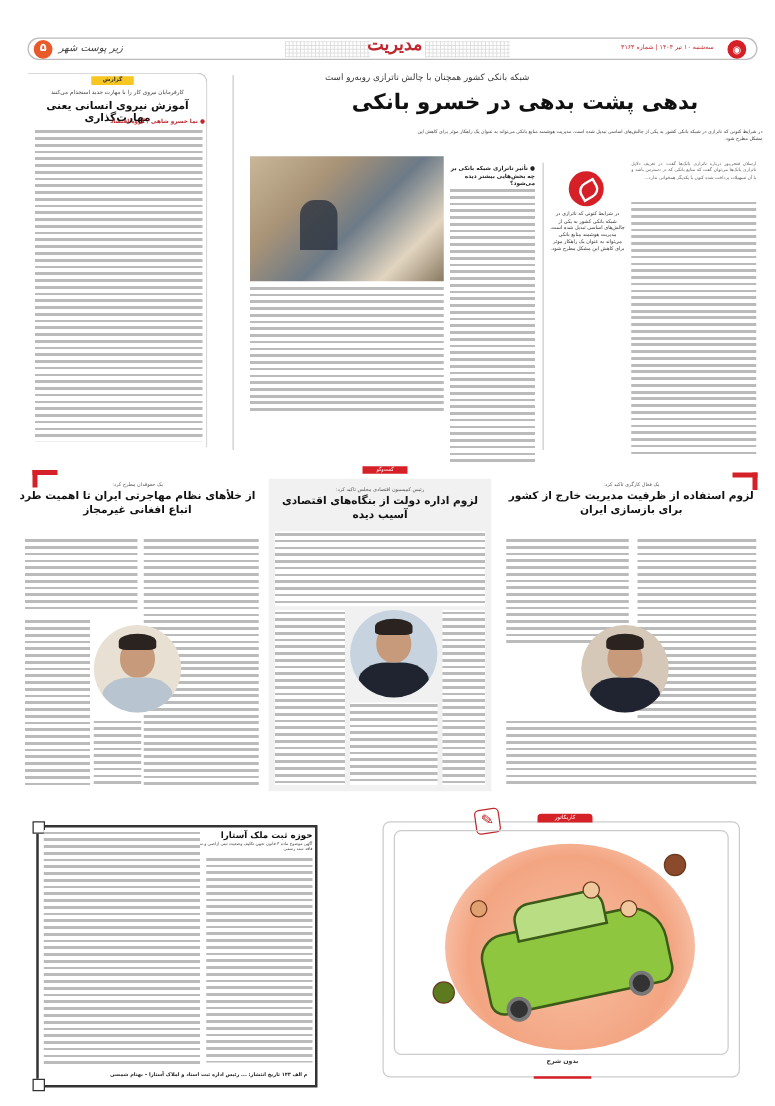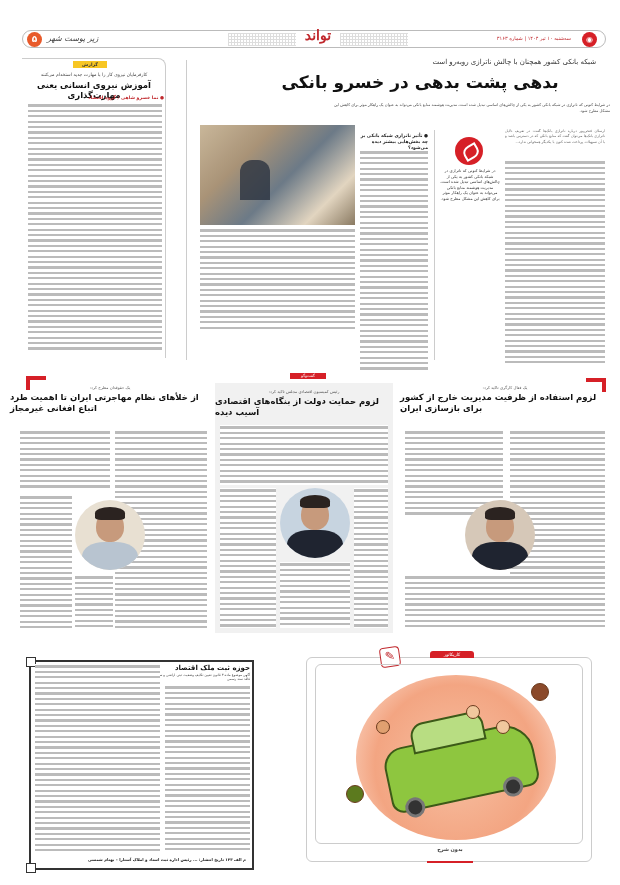--- a/index.html
+++ b/index.html
@@ -17,21 +17,21 @@
     background-size: 3px 3px; }
   .hdr-grid.l { left: 205px; } .hdr-grid.r { left: 317px; }
   .hdr-page-badge { position: absolute; left: 4px; top: 1px; width: 15px; height: 15px; border-radius: 50%;
     background: #e85a2a; color: #fff; font-size: 9px; text-align: center; line-height: 15px; font-weight: bold; }
   .hdr-section { position: absolute; left: 24px; top: 3px; font-size: 8px; color: #444; font-family: "DejaVu Serif", serif; font-style: italic; }
 
   .txt { font-size: 3.6px; line-height: 5.4px; color: #555; text-align: justify; }
   .lines { background-image: repeating-linear-gradient(#fff 0 1.4px, #bbb 1.4px 3.6px, #fff 3.6px 5.4px); }
 
   
-  .kicker-top { position: absolute; top: 58px; left: 276px; width: 320px; text-align: right; font-size: 7px; color: #333; }
+  .kicker-top { position: absolute; top: 58px; left: 260px; width: 320px; text-align: left; font-size: 7px; color: #333; }
   .headline-top { position: absolute; top: 72px; left: 260px; width: 320px; text-align: center; font-size: 17px; font-weight: bold; color: #111; }
   .lead-top { position: absolute; top: 102px; left: 330px; width: 280px; font-size: 3.8px; line-height: 6px; color: #444; }
   .photo-main { position: absolute; top: 125px; left: 200px; width: 155px; height: 100px;
     background: linear-gradient(135deg,#c9b79a 0%,#a99377 30%,#6c7a87 55%,#e2d5c0 80%,#8a7a62 100%); }
   .photo-main::after { content: ""; position: absolute; left: 40px; top: 35px; width: 30px; height: 40px; border-radius: 12px 12px 0 0; background: #2c3340; opacity: .8; }
   .subhead-q { position: absolute; top: 133px; left: 360px; width: 68px; font-size: 4.6px; font-weight: bold; line-height: 6px; color: #222; }
   .body-col { position: absolute; }
   .red-circle { position: absolute; top: 137px; left: 455px; width: 28px; height: 28px; border-radius: 50%; background: #d62027; }
   .red-circle::after { content: ""; position: absolute; left: 8px; top: 8px; width: 12px; height: 10px; border: 2px solid #fff; border-radius: 50% 0; transform: rotate(-30deg); }
   .pull-quote { position: absolute; top: 168px; left: 440px; width: 60px; font-size: 4px; line-height: 5.6px; text-align: center; color: #333; }
@@ -42,21 +42,21 @@
   .report-tag { position: absolute; top: 61px; left: 73px; width: 34px; height: 7px; background: #f7c623; font-size: 4.5px; text-align: center; line-height: 7px; font-weight: bold; color: #333; }
   .report-kicker { position: absolute; top: 72px; left: 24px; width: 140px; text-align: center; font-size: 4.6px; color: #444; }
   .report-title { position: absolute; top: 80px; left: 24px; width: 140px; text-align: center; font-size: 8.5px; font-weight: bold; color: #111; }
   .report-author { position: absolute; top: 95px; left: 24px; width: 140px; text-align: right; font-size: 4.6px; color: #c0282d; font-weight: bold; }
 
   
   .red-corner { position: absolute; width: 20px; height: 14px; border-top: 4px solid #d62027; }
   .red-corner.r { right: 14px; top: 378px; border-right: 4px solid #d62027; }
   .red-corner.l { left: 26px; top: 376px; border-left: 4px solid #d62027; }
   .story-kicker { position: absolute; font-size: 4px; color: #555; text-align: center; }
-  .story-title { position: absolute; font-size: 8.5px; font-weight: bold; color: #111; text-align: left; line-height: 11px; }
+  .story-title { position: absolute; font-size: 8.5px; font-weight: bold; color: #111; text-align: center; line-height: 11px; }
   .interview-tag { position: absolute; top: 373px; left: 290px; width: 36px; height: 6px; background: #d62027; color: #fff; font-size: 4px; text-align: center; line-height: 6px; }
   .gray-panel { position: absolute; top: 383px; left: 215px; width: 178px; height: 250px; background: #f1f1f1; }
   .portrait { position: absolute; border-radius: 50%; overflow: hidden; }
   .portrait .face { position: absolute; left: 30%; top: 15%; width: 40%; height: 45%; border-radius: 50% 50% 45% 45%; background: #c79a7c; }
   .portrait .hair { position: absolute; left: 28%; top: 10%; width: 44%; height: 18%; border-radius: 50% 50% 20% 20%; background: #2b2320; }
   .portrait .suit { position: absolute; left: 10%; top: 60%; width: 80%; height: 50%; border-radius: 40% 40% 0 0; background: #1f2430; }
 
   
   .notice-box { position: absolute; top: 660px; left: 29px; width: 225px; height: 210px; border: 2px solid #333; }
   .notice-box::before { content: ""; position: absolute; top: -5px; left: -5px; width: 8px; height: 8px; border: 1px solid #333; background: #fff; }
@@ -80,21 +80,21 @@
   .cartoon-caption { position: absolute; top: 846px; left: 420px; width: 60px; text-align: center; font-size: 5px; font-weight: bold; color: #333; }
   .cartoon-redbar { position: absolute; top: 861px; left: 427px; width: 46px; height: 2px; background: #d62027; }
 </style>
 </head>
 <body>
 
 <div class="header">
   <div class="hdr-right-badge">◉</div>
   <div class="hdr-date">سه‌شنبه ۱۰ تیر ۱۴۰۴ | شماره ۳۱۶۳</div>
   <div class="hdr-grid l"></div>
-  <div class="hdr-logo">تواند</div>
+  <div class="hdr-logo">مدیریت</div>
   <div class="hdr-grid r"></div>
   <div class="hdr-section">زیر پوست شهر</div>
   <div class="hdr-page-badge">۵</div>
 </div>
 
 <div class="kicker-top">شبکه بانکی کشور همچنان با چالش ناترازی روبه‌رو است</div>
 <div class="headline-top">بدهی پشت بدهی در خسرو بانکی</div>
 <div class="lead-top">در شرایط کنونی که ناترازی در شبکه بانکی کشور به یکی از چالش‌های اساسی تبدیل شده است، مدیریت هوشمند منابع بانکی می‌تواند به عنوان یک راهکار موثر برای کاهش این مشکل مطرح شود.</div>
 
 <div class="photo-main"></div>
@@ -124,21 +124,21 @@
 <div class="portrait" style="top:500px;left:465px;width:70px;height:70px;background:#d6c8b8;">
   <div class="suit"></div>
     <div class="face"></div>
     <div class="hair"></div>
 </div>
 <div class="body-col txt lines" style="top:575px;left:405px;width:200px;height:55px;"></div>
 
 <div class="gray-panel"></div>
 <div class="interview-tag">گفت‌وگو</div>
 <div class="story-kicker" style="top:389px;left:215px;width:178px;">رئیس کمیسیون اقتصادی مجلس تاکید کرد:</div>
-<div class="story-title" style="top:396px;left:215px;width:178px;">لزوم حمایت دولت از بنگاه‌های اقتصادی آسیب دیده</div>
+<div class="story-title" style="top:396px;left:215px;width:178px;">لزوم اداره دولت از بنگاه‌های اقتصادی آسیب دیده</div>
 <div class="body-col txt lines" style="top:425px;left:220px;width:168px;height:60px;"></div>
 <div class="portrait" style="top:488px;left:280px;width:70px;height:70px;background:#c7d4e0;">
   <div class="suit"></div>
     <div class="face"></div>
     <div class="hair"></div>
 </div>
 <div class="body-col txt lines" style="top:488px;left:220px;width:56px;height:140px;"></div>
 <div class="body-col txt lines" style="top:488px;left:354px;width:34px;height:140px;"></div>
 <div class="body-col txt lines" style="top:562px;left:280px;width:70px;height:66px;"></div>
 
@@ -149,21 +149,21 @@
 <div class="body-col txt lines" style="top:430px;left:20px;width:90px;height:60px;"></div>
 <div class="portrait" style="top:500px;left:75px;width:70px;height:70px;background:#e8e0d2;">
   <div class="suit" style="background:#b8c4d0;"></div>
     <div class="face"></div>
     <div class="hair"></div>
 </div>
 <div class="body-col txt lines" style="top:495px;left:20px;width:52px;height:135px;"></div>
 <div class="body-col txt lines" style="top:575px;left:75px;width:38px;height:55px;"></div>
 
 <div class="notice-box"></div>
-<div class="notice-title">حوزه ثبت ملک اقتصاد</div>
+<div class="notice-title">حوزه ثبت ملک آستارا</div>
 <div class="notice-sub">آگهی موضوع ماده ۳ قانون تعیین تکلیف وضعیت ثبتی اراضی و ساختمان‌های فاقد سند رسمی</div>
 <div class="body-col txt lines" style="top:685px;left:165px;width:85px;height:165px;"></div>
 <div class="body-col txt lines" style="top:664px;left:35px;width:125px;height:188px;"></div>
 <div class="notice-footer">م الف ۱۴۳ تاریخ انتشار: ... رئیس اداره ثبت اسناد و املاک آستارا – بهنام شمسی</div>
 
 <div class="cartoon-frame"></div>
 <div class="cartoon-icon"></div>
 <div class="cartoon-tag">کاریکاتور</div>
 <div class="cartoon-inner">
   <div class="bg-blob"></div>

